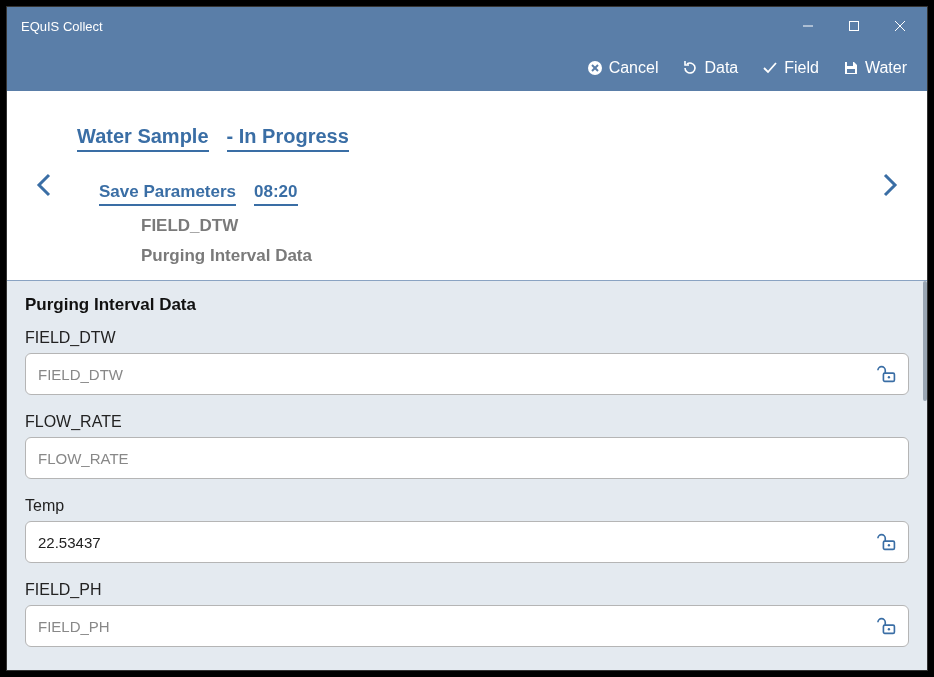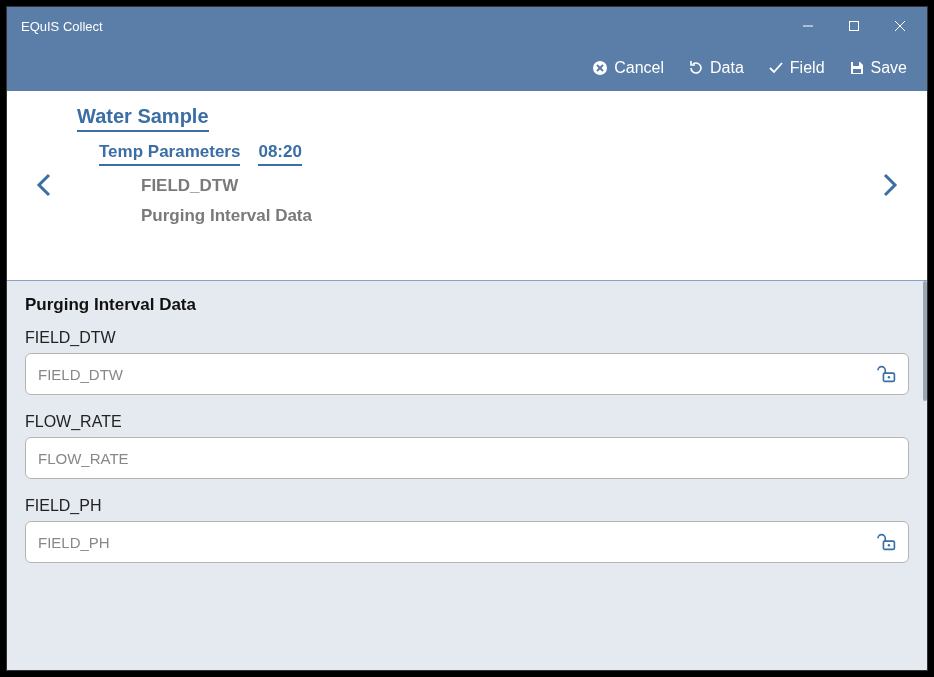--- a/index.html
+++ b/index.html
@@ -38,21 +38,21 @@
   .nav-arrow {
     position: absolute; top: 80px; width: 28px; height: 28px; cursor: pointer;
     display: flex; align-items: center; justify-content: center;
   }
   .nav-arrow.left { left: 24px; }
   .nav-arrow.right { right: 24px; }
   .nav-arrow svg { stroke: #3a6ea5; stroke-width: 3; fill: none; }
   .crumb-row { display: flex; gap: 18px; align-items: baseline; margin-bottom: 10px; }
   .crumb-link {
     color: #3a6ea5; font-size: 20px; font-weight: 600; border-bottom: 2px solid #3a6ea5;
-    padding-bottom: 2px; cursor: pointer;
+    padding-bottom: 2px; cursor: pointer; margin-top: 20px;
   }
   .crumb-link.sm { font-size: 17px; }
   .crumb-static {
     color: #7a7a7a; font-size: 17px; font-weight: 600; padding-left: 20px;
   }
   .crumb-row2 { padding-left: 22px; }
   .crumb-row3 { padding-left: 44px; display:flex; flex-direction:column; gap:10px;}
   
   .panel {
     position: relative; background: #e4eaf0; height: calc(100% - 38px - 46px - 190px);
@@ -129,41 +129,42 @@
           <polyline points="2,8 6,12 14,3" stroke="#fff" fill="none" stroke-width="1.8"></polyline>
         </svg>
       <span>Field</span>
     </div>
     <div class="toolbar-btn">
       <svg viewBox="0 0 16 16">
           <path d="M2 2h9l3 3v9H2z" fill="#fff"></path>
           <rect x="4" y="2" width="6" height="4" fill="#5a7ea8"></rect>
           <rect x="4" y="9" width="8" height="4" fill="#5a7ea8"></rect>
         </svg>
-      <span>Save</span>
+      <span>Water</span>
     </div>
   </div>
 
   <div class="navwrap" style="height:190px;">
     <div class="nav-arrow left">
       <svg width="20" height="28" viewBox="0 0 20 28">
           <polyline points="14,4 4,14 14,24"></polyline>
         </svg>
     </div>
     <div class="nav-arrow right">
       <svg width="20" height="28" viewBox="0 0 20 28">
           <polyline points="6,4 16,14 6,24"></polyline>
         </svg>
     </div>
 
     <div class="crumb-row">
       <span class="crumb-link">Water Sample</span>
+      <span class="crumb-link">- In Progress</span>
     </div>
     <div class="crumb-row crumb-row2">
-      <span class="crumb-link sm">Temp Parameters</span>
+      <span class="crumb-link sm">Save Parameters</span>
       <span class="crumb-link sm">08:20</span>
     </div>
     <div class="crumb-row3">
       <span class="crumb-static">FIELD_DTW</span>
       <span class="crumb-static">Purging Interval Data</span>
     </div>
   </div>
 
   <div class="panel">
     <div class="scroll-ind"></div>
@@ -183,20 +184,33 @@
       </div>
     </div>
 
     <div class="field">
       <label class="field-label">FLOW_RATE</label>
       <div class="input-wrap">
         <input type="text" placeholder="FLOW_RATE" style="">
       </div>
     </div>
 
+    <div class="field">
+      <label class="field-label">Temp</label>
+      <div class="input-wrap">
+        <input type="text" value="22.53437" style="">
+        <span class="lock-btn">
+          <svg width="22" height="22" viewBox="0 0 24 24">
+            <rect x="7" y="11" width="12" height="9" rx="1.5"></rect>
+            <path d="M9 11 V8 a4 4 0 0 0 -8 0"></path>
+            <circle cx="13" cy="15.5" r="1.3" fill="#3a6ea5" stroke="none"></circle>
+          </svg>
+        </span>
+      </div>
+    </div>
 
     <div class="field">
       <label class="field-label">FIELD_PH</label>
       <div class="input-wrap" style="opacity:1;">
         <input type="text" placeholder="FIELD_PH" style="">
         <span class="lock-btn">
           <svg width="22" height="22" viewBox="0 0 24 24">
             <rect x="7" y="11" width="12" height="9" rx="1.5"></rect>
             <path d="M9 11 V8 a4 4 0 0 0 -8 0"></path>
             <circle cx="13" cy="15.5" r="1.3" fill="#3a6ea5" stroke="none"></circle>

